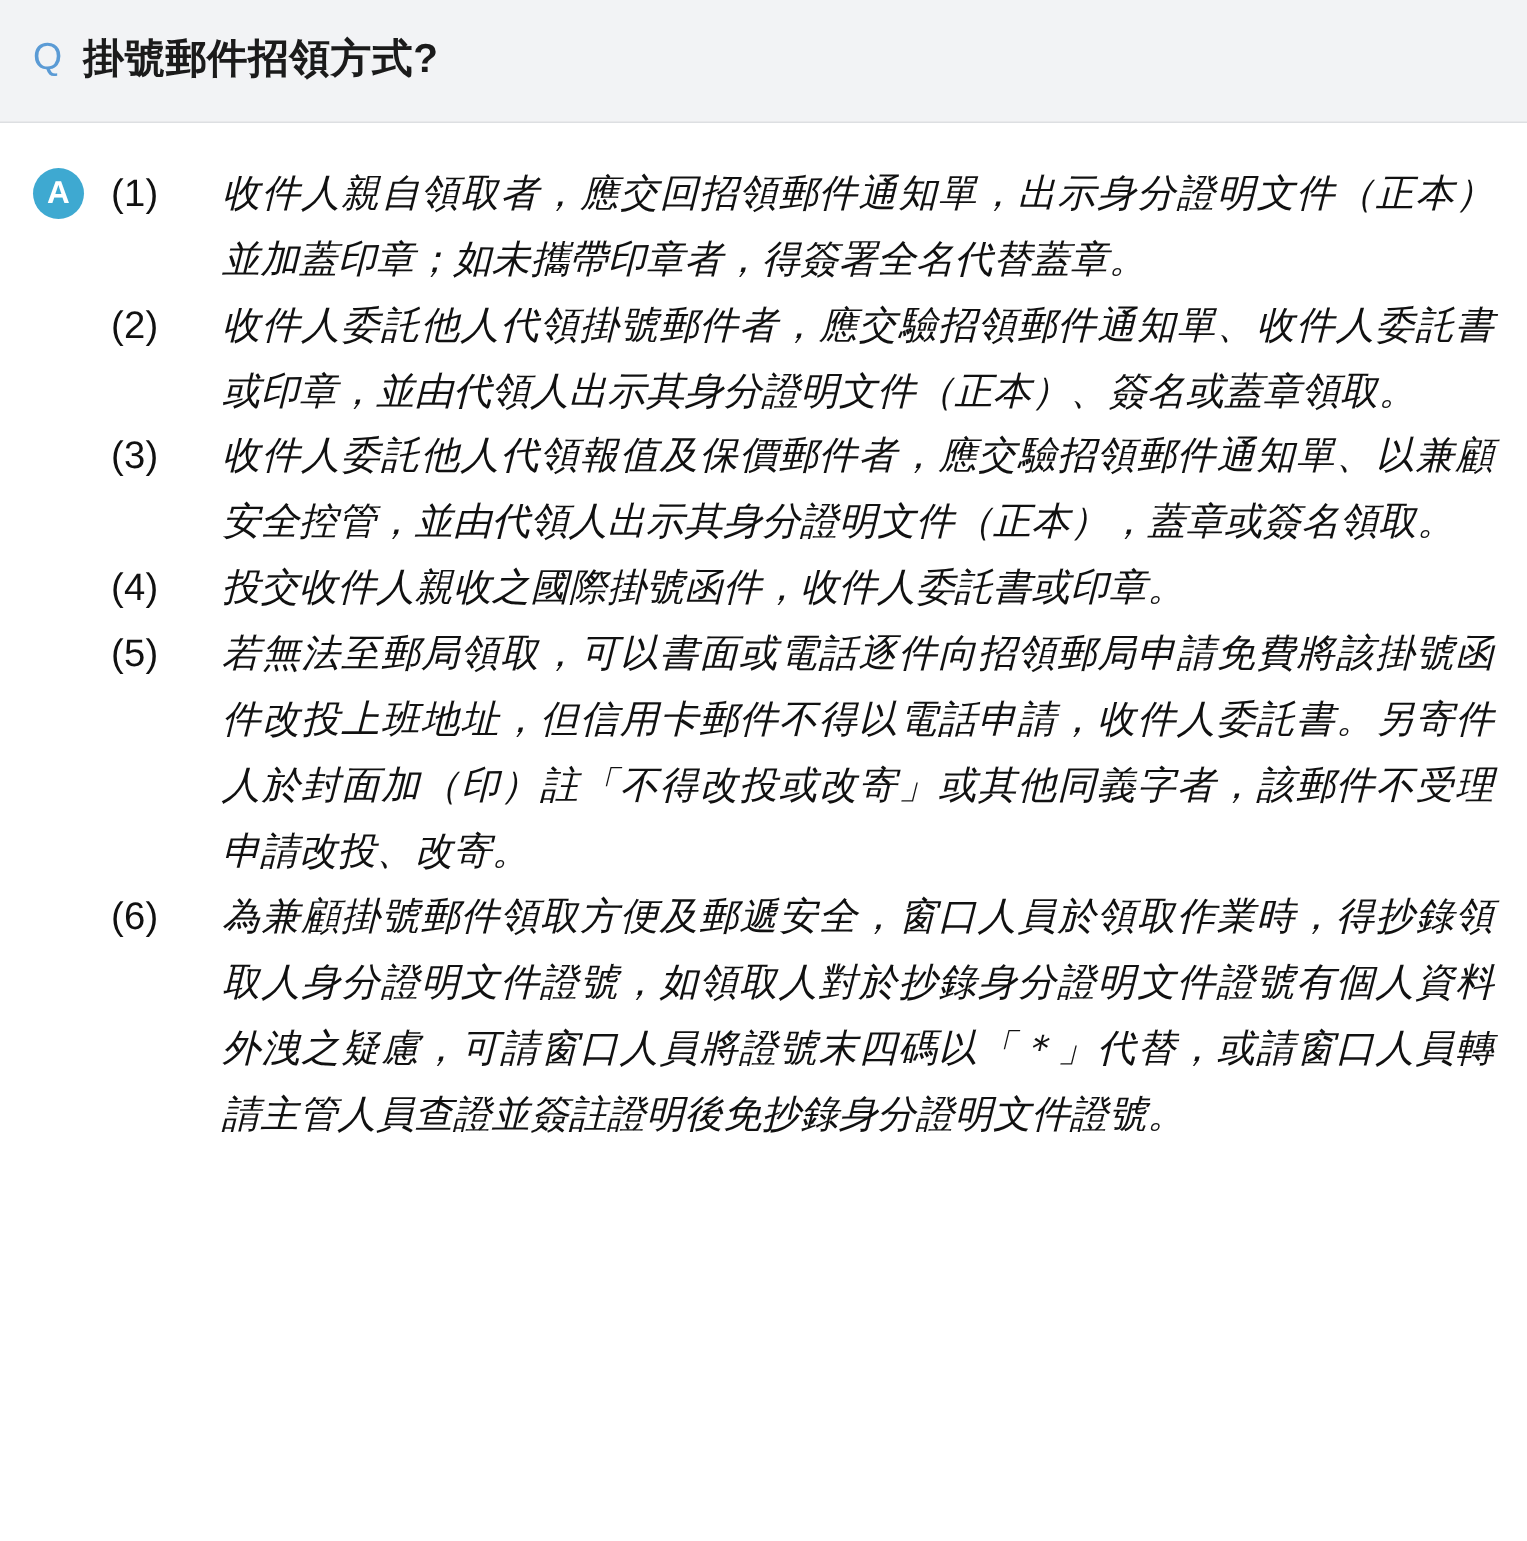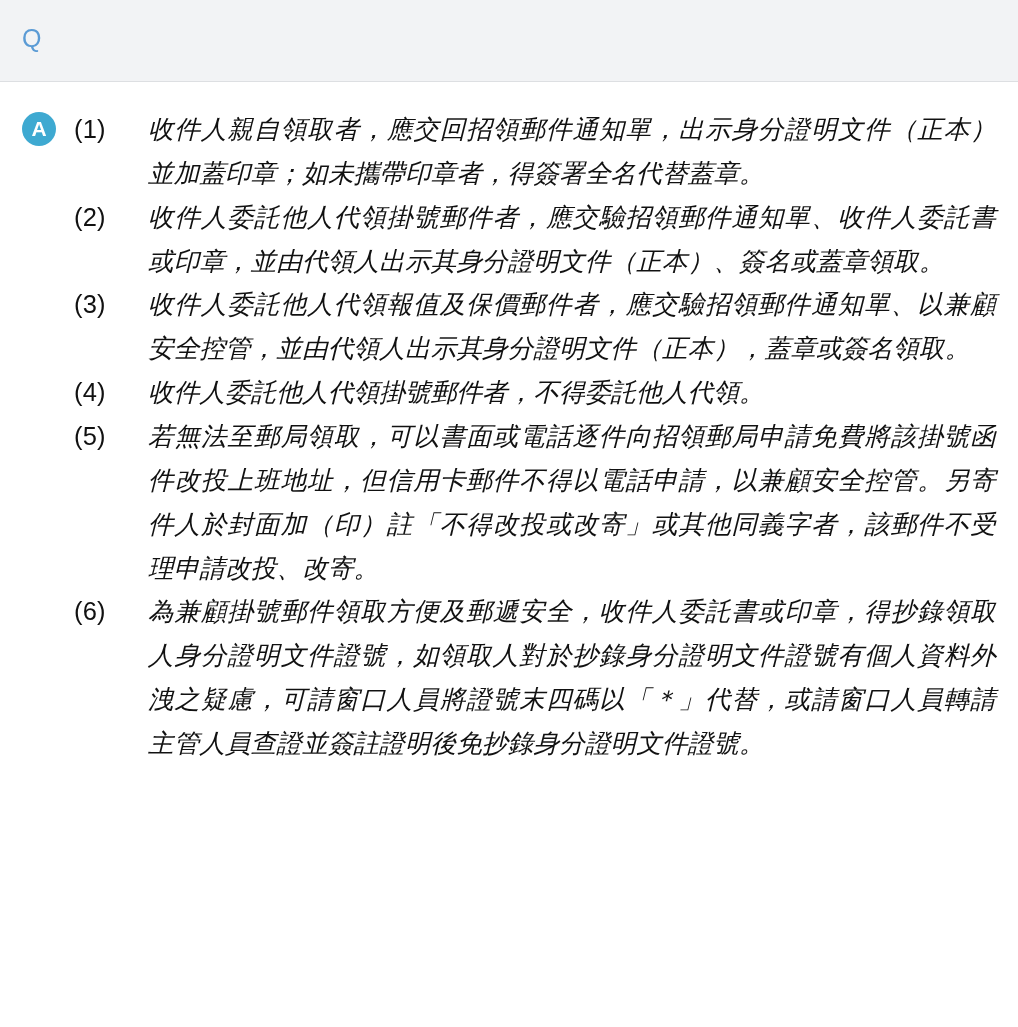--- a/index.html
+++ b/index.html
@@ -95,46 +95,47 @@
     font-style: italic;
   }
 </style>
 </head>
 <body>
 
 <div class="faq-card">
 
   <div class="question-header">
     <span class="q-marker">Q</span>
+    <span class="question-text">掛號郵件招領方式?</span>
   </div>
 
   <div class="answer-body">
     <div class="a-marker">A</div>
 
     <ul class="answer-list">
       <li class="answer-item">
         <span class="item-num">(1)</span>
         <span class="item-text">收件人親自領取者，應交回招領郵件通知單，出示身分證明文件（正本）並加蓋印章；如未攜帶印章者，得簽署全名代替蓋章。</span>
       </li>
       <li class="answer-item">
         <span class="item-num">(2)</span>
         <span class="item-text">收件人委託他人代領掛號郵件者，應交驗招領郵件通知單、收件人委託書或印章，並由代領人出示其身分證明文件（正本）、簽名或蓋章領取。</span>
       </li>
       <li class="answer-item">
         <span class="item-num">(3)</span>
         <span class="item-text">收件人委託他人代領報值及保價郵件者，應交驗招領郵件通知單、以兼顧安全控管，並由代領人出示其身分證明文件（正本），蓋章或簽名領取。</span>
       </li>
       <li class="answer-item">
         <span class="item-num">(4)</span>
-        <span class="item-text">收件人委託他人代領掛號郵件者，不得委託他人代領。</span>
+        <span class="item-text">投交收件人親收之國際掛號函件，收件人委託書或印章。</span>
       </li>
       <li class="answer-item">
         <span class="item-num">(5)</span>
-        <span class="item-text">若無法至郵局領取，可以書面或電話逐件向招領郵局申請免費將該掛號函件改投上班地址，但信用卡郵件不得以電話申請，以兼顧安全控管。另寄件人於封面加（印）註「不得改投或改寄」或其他同義字者，該郵件不受理申請改投、改寄。</span>
+        <span class="item-text">若無法至郵局領取，可以書面或電話逐件向招領郵局申請免費將該掛號函件改投上班地址，但信用卡郵件不得以電話申請，收件人委託書。另寄件人於封面加（印）註「不得改投或改寄」或其他同義字者，該郵件不受理申請改投、改寄。</span>
       </li>
       <li class="answer-item">
         <span class="item-num">(6)</span>
-        <span class="item-text">為兼顧掛號郵件領取方便及郵遞安全，收件人委託書或印章，得抄錄領取人身分證明文件證號，如領取人對於抄錄身分證明文件證號有個人資料外洩之疑慮，可請窗口人員將證號末四碼以「＊」代替，或請窗口人員轉請主管人員查證並簽註證明後免抄錄身分證明文件證號。</span>
+        <span class="item-text">為兼顧掛號郵件領取方便及郵遞安全，窗口人員於領取作業時，得抄錄領取人身分證明文件證號，如領取人對於抄錄身分證明文件證號有個人資料外洩之疑慮，可請窗口人員將證號末四碼以「＊」代替，或請窗口人員轉請主管人員查證並簽註證明後免抄錄身分證明文件證號。</span>
       </li>
     </ul>
   </div>
 
 </div>
 
 </body></html>

